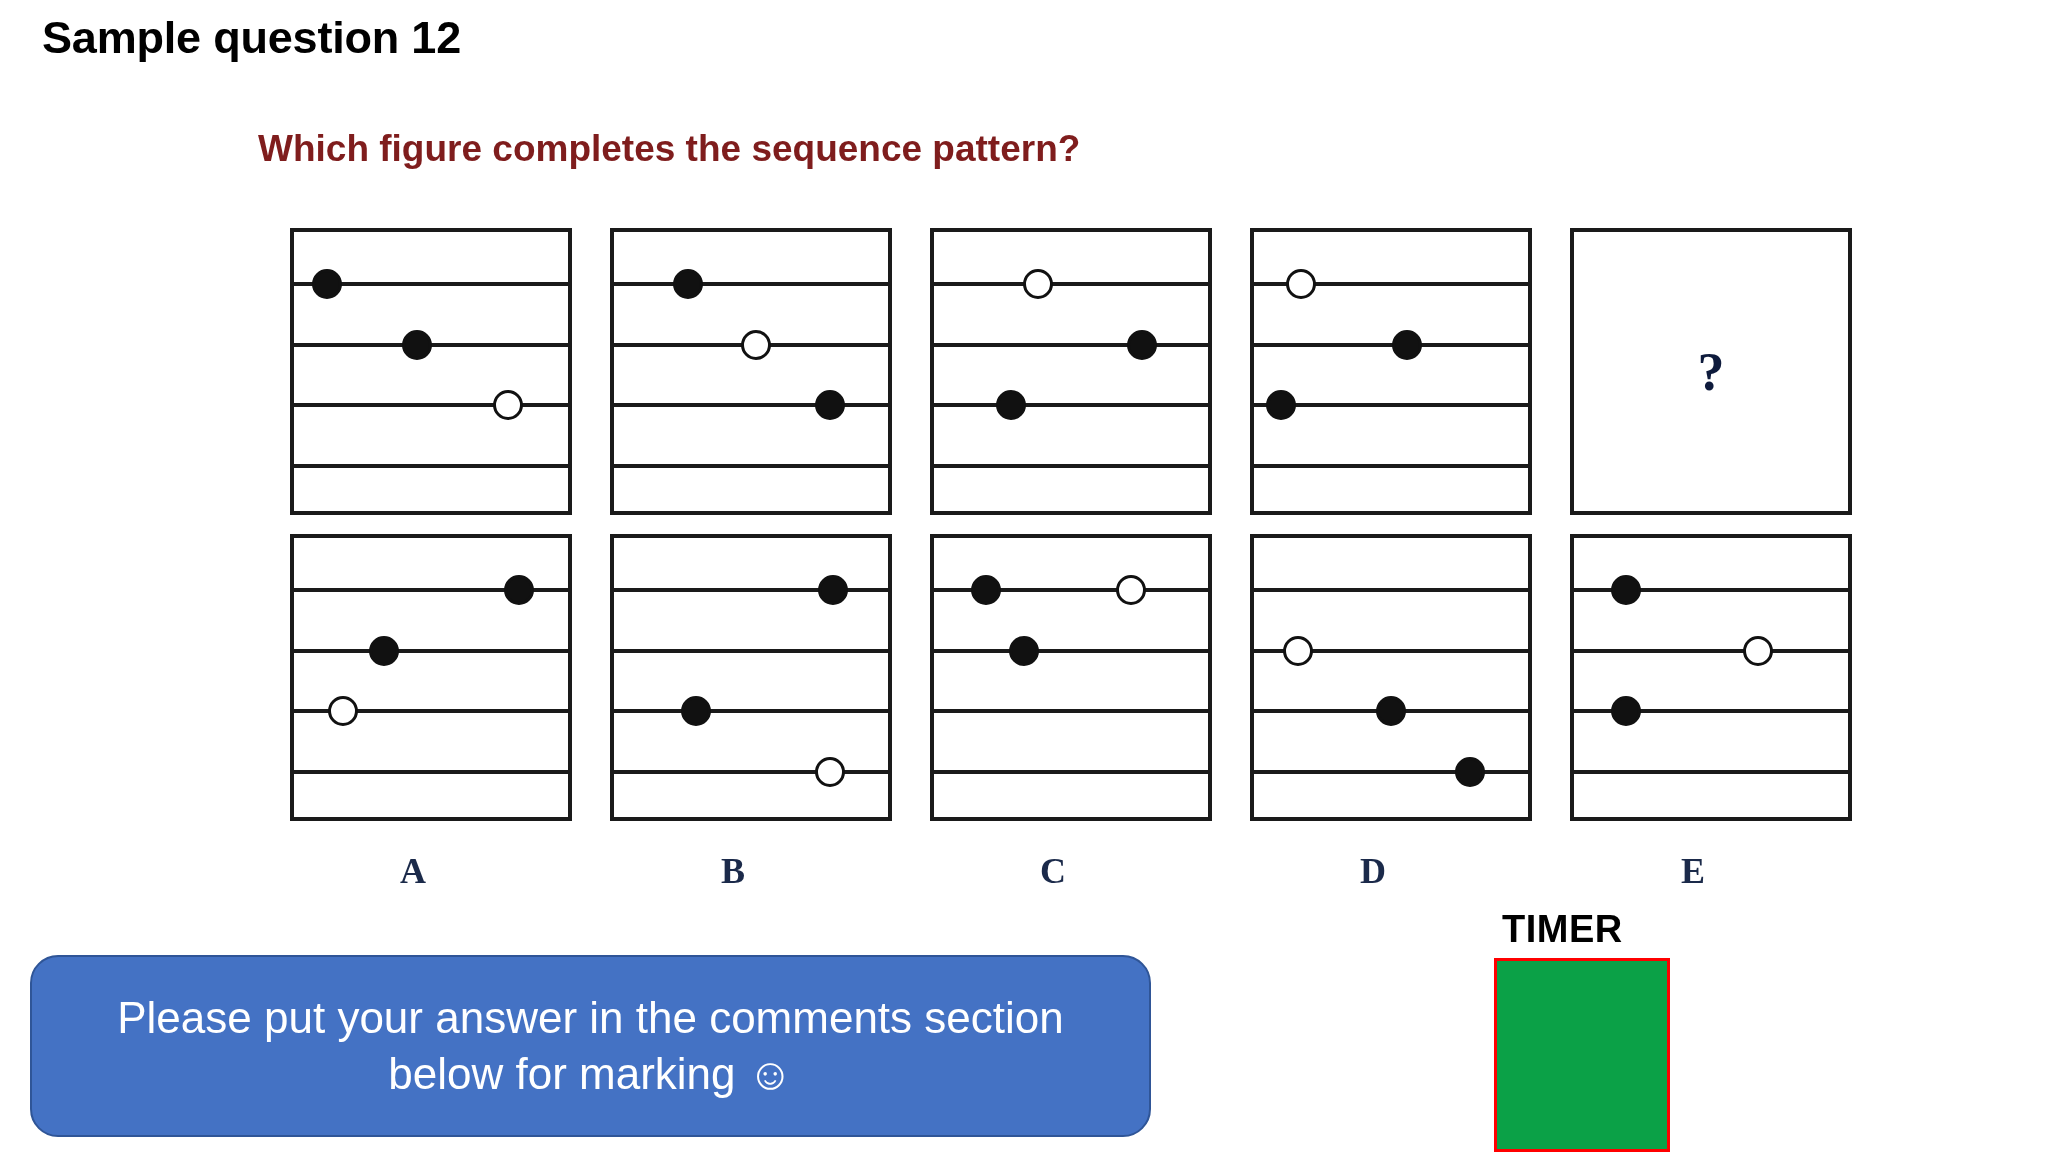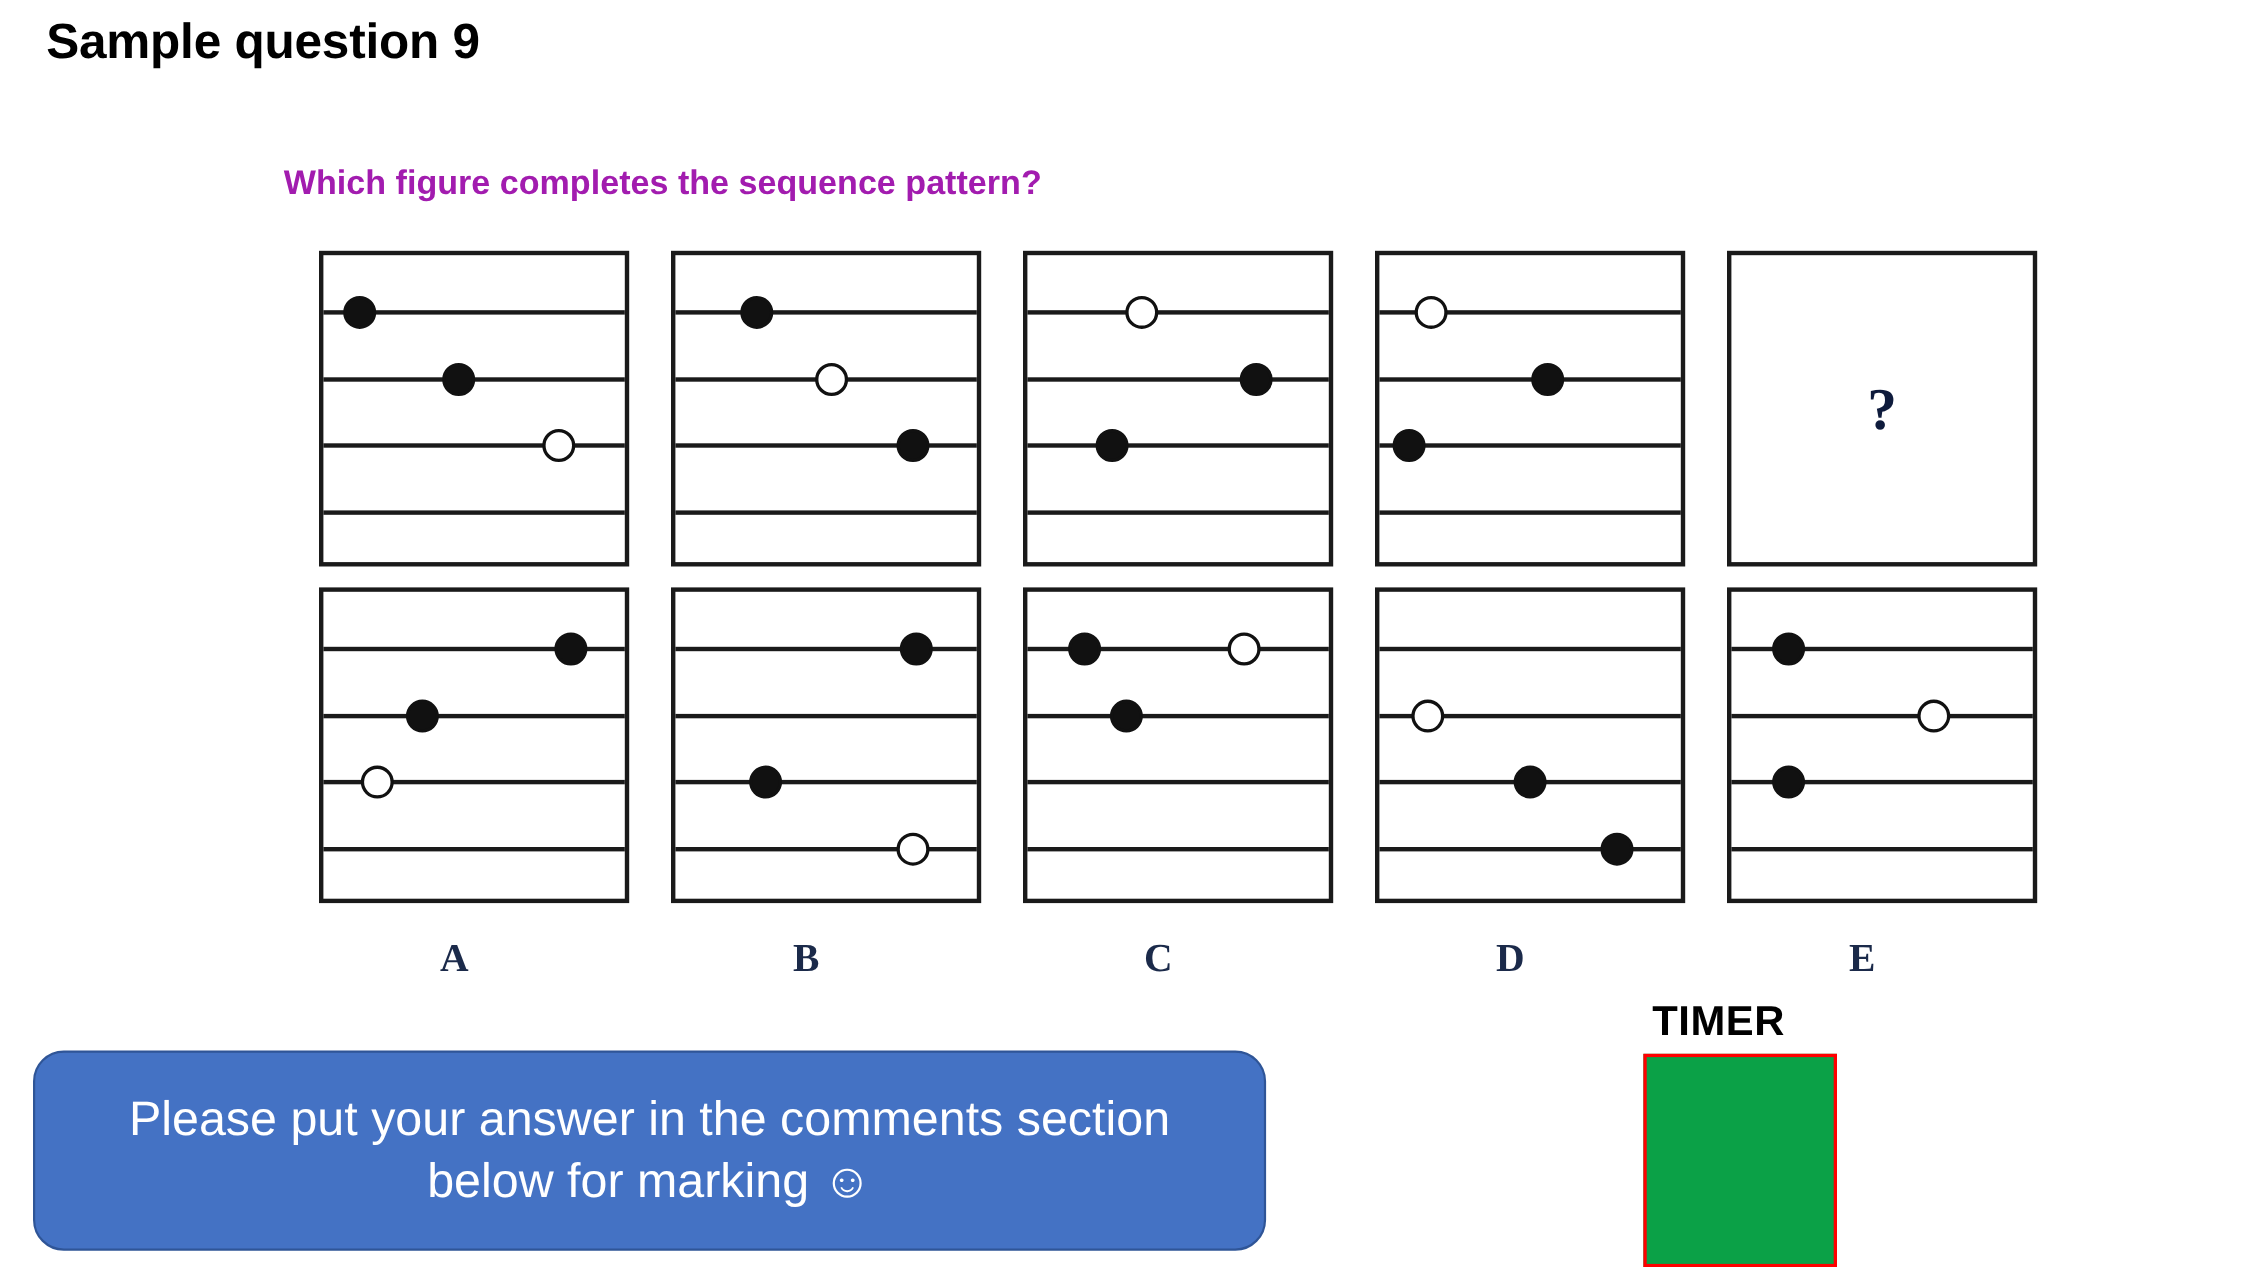--- a/index.html
+++ b/index.html
@@ -32,25 +32,24 @@
     color: #000000;
     letter-spacing: -0.2px;
     white-space: nowrap;
   }
 
   
   #prompt-text {
     position: absolute;
     left: 258px;
     top: 128px;
-    font-size: 31px;
-    font-weight: bold;
-    color: #a21caf;
+    font-size: 37px;
+    font-weight: bold;
+    color: #7f1d1d;
     white-space: nowrap;
-    margin-top: 20px;
   }
 
   
   .panel-row {
     position: absolute;
     left: 0;
     width: 2048px;
     height: 290px;
   }
   #panel-row-sequence { top: 228px; }
@@ -186,21 +185,21 @@
     background: #0ba147;
     border: 3px solid #ff0000;
     box-sizing: border-box;
   }
 </style>
 </head>
 <body>
 
 <div id="slide">
 
-  <div id="page-title">Sample question 9</div>
+  <div id="page-title">Sample question 12</div>
 
   <div id="prompt-text">Which figure completes the sequence pattern?</div>
 
   <div id="panel-row-sequence" class="panel-row">
       <div class="panel p0">
         <div class="panel-inner">
           <div class="staff-line l0"></div>
           <div class="staff-line l1"></div>
           <div class="staff-line l2"></div>
           <div class="staff-line l3"></div>

